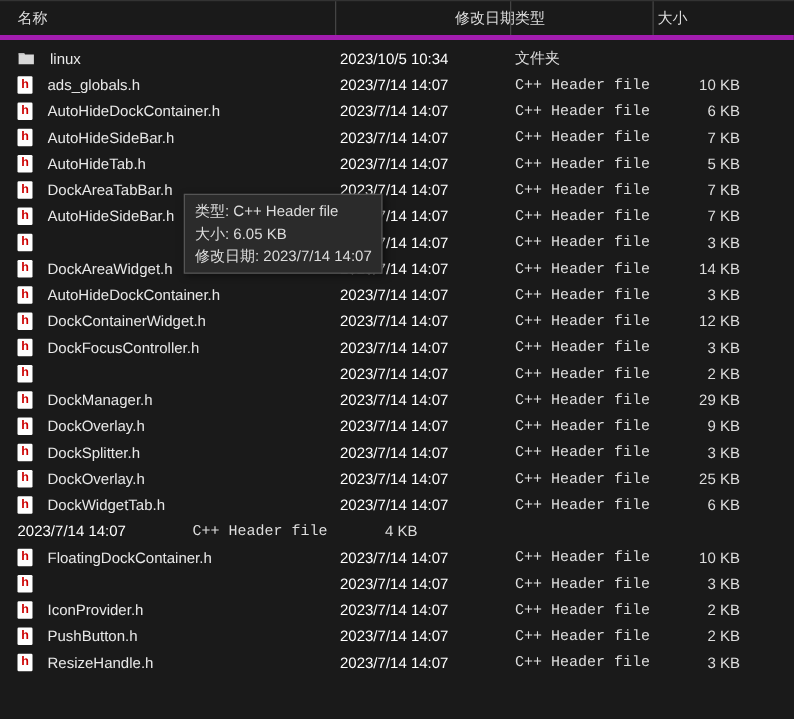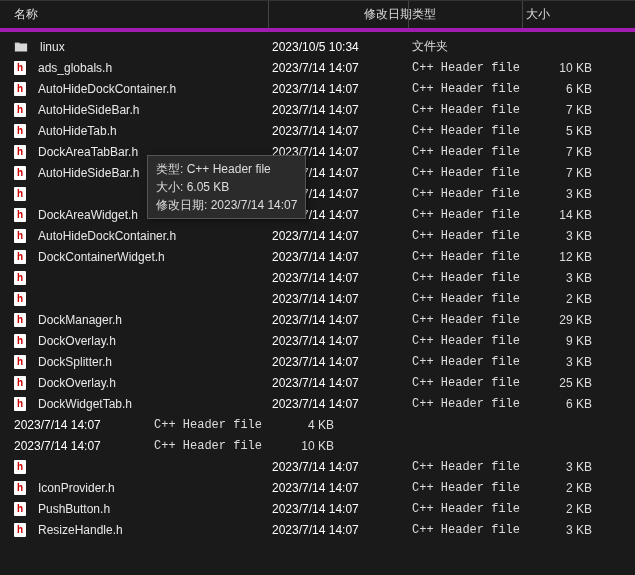--- a/index.html
+++ b/index.html
@@ -195,20 +195,21 @@
         <span class="icon hfile-icon"></span>
         <span class="fname">DockContainerWidget.h</span>
       </div>
       <div class="cell-date">2023/7/14 14:07</div>
       <div class="cell-type">C++ Header file</div>
       <div class="cell-size">12 KB</div>
     </div>
     <div class="row">
       <div class="cell-name">
         <span class="icon hfile-icon"></span>
+        <span class="fname">DockFocusController.h</span>
       </div>
       <div class="cell-date">2023/7/14 14:07</div>
       <div class="cell-type">C++ Header file</div>
       <div class="cell-size">3 KB</div>
     </div>
     <div class="row">
       <div class="cell-name">
         <span class="icon hfile-icon"></span>
       </div>
       <div class="cell-date">2023/7/14 14:07</div>
@@ -259,20 +260,24 @@
       <div class="cell-date">2023/7/14 14:07</div>
       <div class="cell-type">C++ Header file</div>
       <div class="cell-size">6 KB</div>
     </div>
     <div class="row">
       <div class="cell-date">2023/7/14 14:07</div>
       <div class="cell-type">C++ Header file</div>
       <div class="cell-size">4 KB</div>
     </div>
     <div class="row">
+      <div class="cell-name">
+        <span class="icon hfile-icon"></span>
+        <span class="fname">FloatingDockContainer.h</span>
+      </div>
       <div class="cell-date">2023/7/14 14:07</div>
       <div class="cell-type">C++ Header file</div>
       <div class="cell-size">10 KB</div>
     </div>
     <div class="row">
       <div class="cell-name">
         <span class="icon hfile-icon"></span>
       </div>
       <div class="cell-date">2023/7/14 14:07</div>
       <div class="cell-type">C++ Header file</div>

